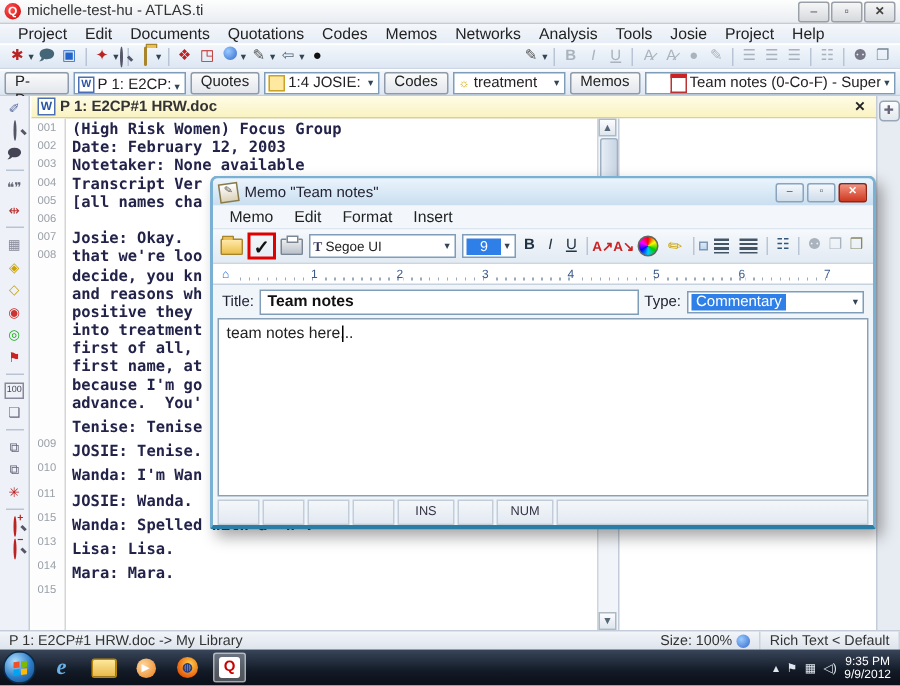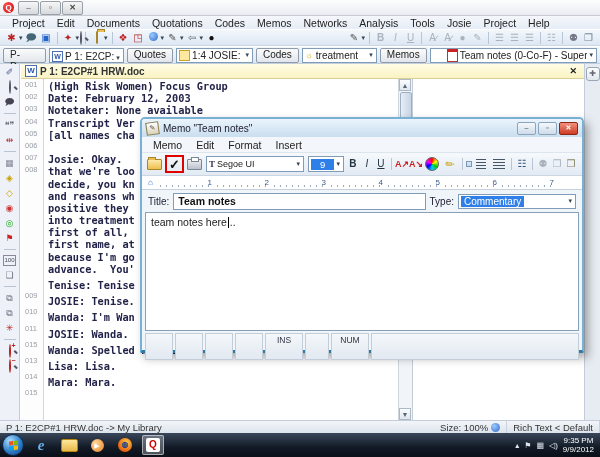--- a/index.html
+++ b/index.html
@@ -115,31 +115,32 @@
   .rseg{width:57px;text-align:right;background:repeating-linear-gradient(90deg,transparent 0 5px,#9ab 5px 6px) bottom/100% 2px no-repeat;}
   .rind{color:#26c;font-size:8px;margin-right:2px;}
   .mtitlerow{height:22px;display:flex;align-items:center;padding:0 6px;gap:4px;background:#f0f5fa;}
   .mtitlerow label{font-size:10px;color:#223;}
   .titleinput{flex:1;height:15px;background:#fff;border:1px solid #7f9db9;font-weight:bold;font-size:10.5px;padding:0 4px;font-family:"Liberation Sans",sans-serif;color:#111;}
   .typecombo{width:118px;height:15px;background:#fff;border:1px solid #7f9db9;display:flex;align-items:center;justify-content:space-between;padding:0 2px;box-sizing:border-box;}
   .typeval{background:#2f7fe8;color:#fff;font-size:10px;padding:0 3px;}
   .mbody{flex:1;margin:0 3px;background:#fff;border:1px solid #8aa0b6;padding:3px 5px;font-size:10.5px;color:#222;position:relative;}
   .caret{position:absolute;left:82px;top:4px;width:1px;height:11px;background:#000;}
   .mstatus{height:15px;margin:2px 3px 2px;display:flex;gap:2px;font-size:8.5px;color:#334;}
-  .mcell{background:linear-gradient(#f4f7fa,#e2e9f1);border:1px solid #c2cdd9;height:27px;line-height:13px;text-align:center;box-sizing:border-box;}
+  .mcell{background:linear-gradient(#f4f7fa,#e2e9f1);border:1px solid #c2cdd9;height:17px;line-height:13px;text-align:center;box-sizing:border-box;}
 
   .wordW{color:#2a55a5;font-weight:bold;font-size:8px;background:#fff;border:1px solid #4a6fb5;width:10px;height:10px;line-height:9px;text-align:center;display:inline-block;}
 </style>
 </head>
 <body>
 
 <div id="root">
 
   <div class="titlebar">
     <span class="applogo">Q</span>
+    <span class="apptitle">michelle-test-hu - ATLAS.ti</span>
     <span class="winbtns">
       <span class="wbtn">–</span>
       <span class="wbtn">▫</span>
       <span class="wbtn close">✕</span>
     </span>
   </div>
 
   <div class="menubar">
     <span>Project</span>
     <span>Edit</span>

